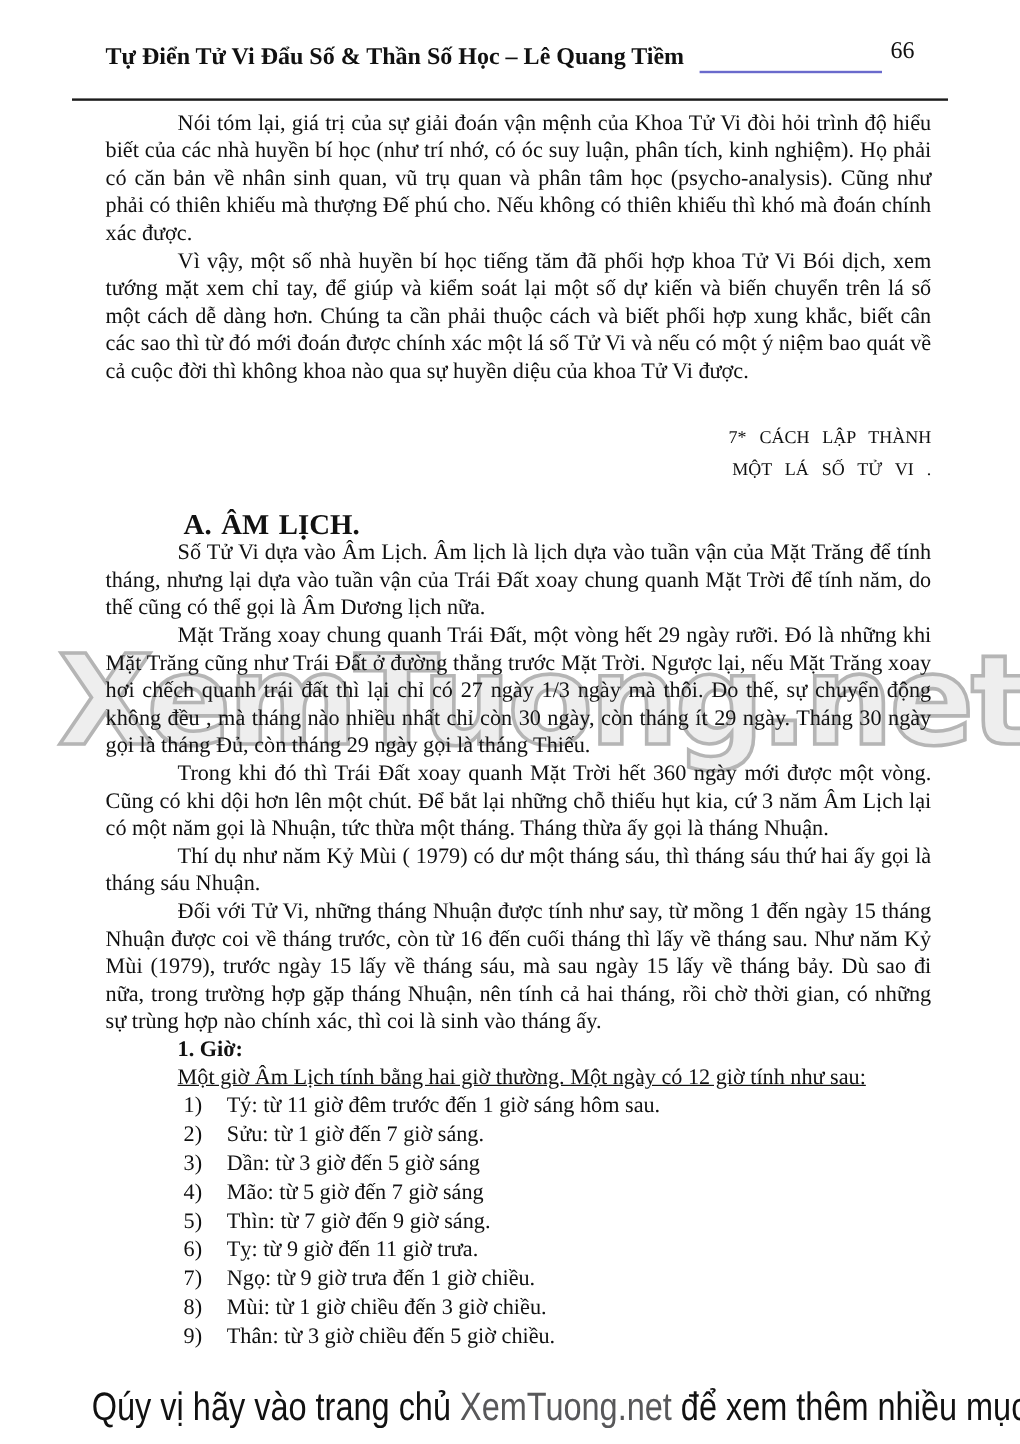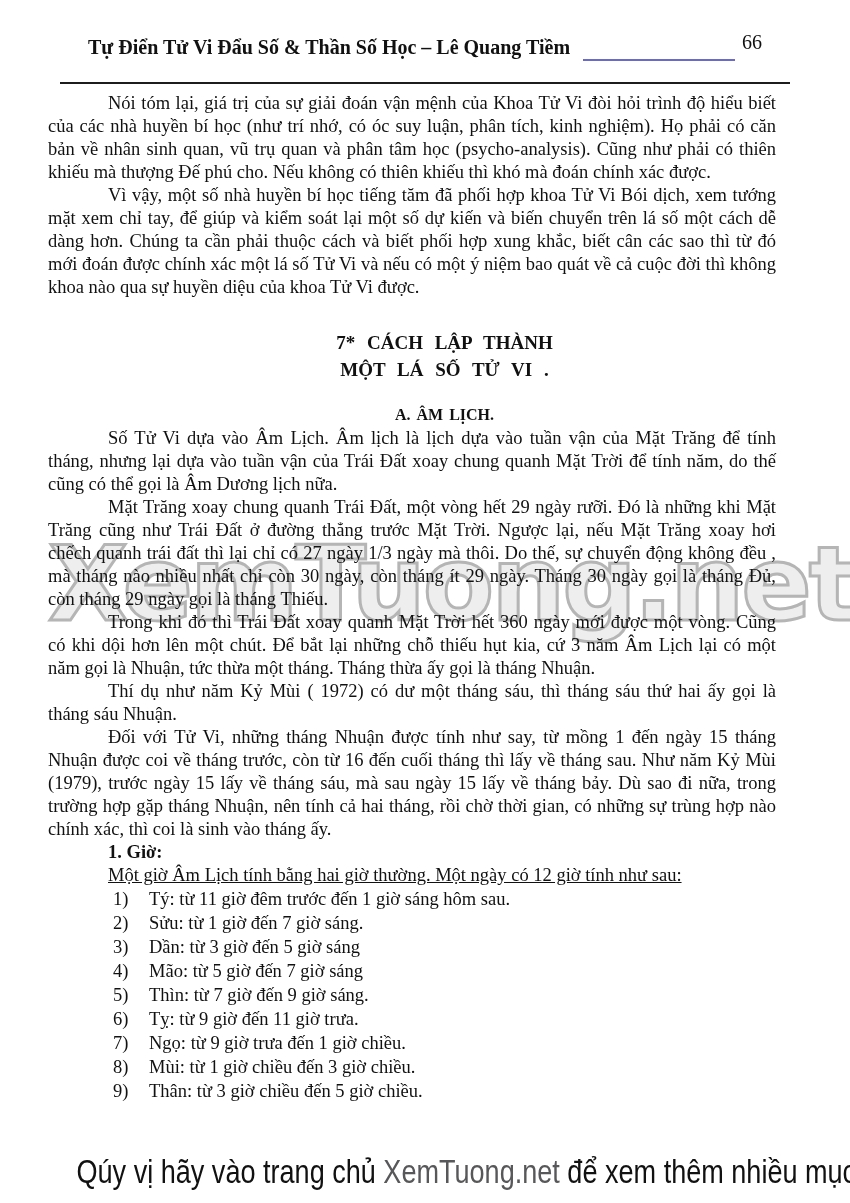--- a/index.html
+++ b/index.html
@@ -38,31 +38,32 @@
     color:var(--wm-fill);
     -webkit-text-stroke:3px var(--wm-outline);
     z-index:0;user-select:none;
   }
   
   .main{
     position:relative;z-index:1;
     padding:6px 74px 0 48px;
     font-size:18.5px;line-height:23px;
     text-align:justify;
+    margin-left:40px;
   }
   .para{text-indent:60px;}
   .heading-block{margin-top:30px;margin-left:65px;}
   .heading-line{
-    font-size:19px;font-weight:bold;line-height:27px;
-    word-spacing:7px;text-align:center;
+    font-size:15px;font-weight:normal;line-height:27px;
+    word-spacing:7px;text-align:right;
   }
   .subsection{
     margin-top:20px;margin-left:65px;
-    font-size:16px;font-weight:bold;line-height:24px;
-    word-spacing:2px;text-align:center;
+    font-size:24px;font-weight:bold;line-height:24px;
+    word-spacing:2px;text-align:left;
   }
   .hours-label{text-indent:60px;font-weight:bold;}
   .hours-intro{text-indent:60px;text-decoration:underline;}
   .hours-list{list-style:none;margin-left:65px;}
   .hours-list li{
     display:flex;line-height:24px;text-align:left;
   }
   .hour-num{flex:0 0 36px;}
   
   .page-footer{
@@ -94,21 +95,21 @@
   <div class="heading-block">
     <div class="heading-line">7* CÁCH LẬP THÀNH</div>
     <div class="heading-line">MỘT LÁ SỐ TỬ VI .</div>
   </div>
 
   <div class="subsection">A. ÂM LỊCH.</div>
 
   <p class="para">Số Tử Vi dựa vào Âm Lịch. Âm lịch là lịch dựa vào tuần vận của Mặt Trăng để tính tháng, nhưng lại dựa vào tuần vận của Trái Đất xoay chung quanh Mặt Trời để tính năm, do thế cũng có thể gọi là Âm Dương lịch nữa.</p>
   <p class="para">Mặt Trăng xoay chung quanh Trái Đất, một vòng hết 29 ngày rưỡi. Đó là những khi Mặt Trăng cũng như Trái Đất ở đường thẳng trước Mặt Trời. Ngược lại, nếu Mặt Trăng xoay hơi chếch quanh trái đất thì lại chỉ có 27 ngày 1/3 ngày mà thôi. Do thế, sự chuyển động không đều , mà tháng nào nhiều nhất chỉ còn 30 ngày, còn tháng ít 29 ngày. Tháng 30 ngày gọi là tháng Đủ, còn tháng 29 ngày gọi là tháng Thiếu.</p>
   <p class="para">Trong khi đó thì Trái Đất xoay quanh Mặt Trời hết 360 ngày mới được một vòng. Cũng có khi dội hơn lên một chút. Để bắt lại những chỗ thiếu hụt kia, cứ 3 năm Âm Lịch lại có một năm gọi là Nhuận, tức thừa một tháng. Tháng thừa ấy gọi là tháng Nhuận.</p>
-  <p class="para">Thí dụ như năm Kỷ Mùi ( 1972) có dư một tháng sáu, thì tháng sáu thứ hai ấy gọi là tháng sáu Nhuận.</p>
+  <p class="para">Thí dụ như năm Kỷ Mùi ( 1979) có dư một tháng sáu, thì tháng sáu thứ hai ấy gọi là tháng sáu Nhuận.</p>
   <p class="para">Đối với Tử Vi, những tháng Nhuận được tính như say, từ mồng 1 đến ngày 15 tháng Nhuận được coi về tháng trước, còn từ 16 đến cuối tháng thì lấy về tháng sau. Như năm Kỷ Mùi (1979), trước ngày 15 lấy về tháng sáu, mà sau ngày 15 lấy về tháng bảy. Dù sao đi nữa, trong trường hợp gặp tháng Nhuận, nên tính cả hai tháng, rồi chờ thời gian, có những sự trùng hợp nào chính xác, thì coi là sinh vào tháng ấy.</p>
 
   <p class="hours-label">1. Giờ:</p>
   <p class="hours-intro">Một giờ Âm Lịch tính bằng hai giờ thường. Một ngày có 12 giờ tính như sau:</p>
 
   <ul class="hours-list">
     <li>
         <span class="hour-num">1)</span>
         <span>Tý: từ 11 giờ đêm trước đến 1 giờ sáng hôm sau.</span>
       </li>

